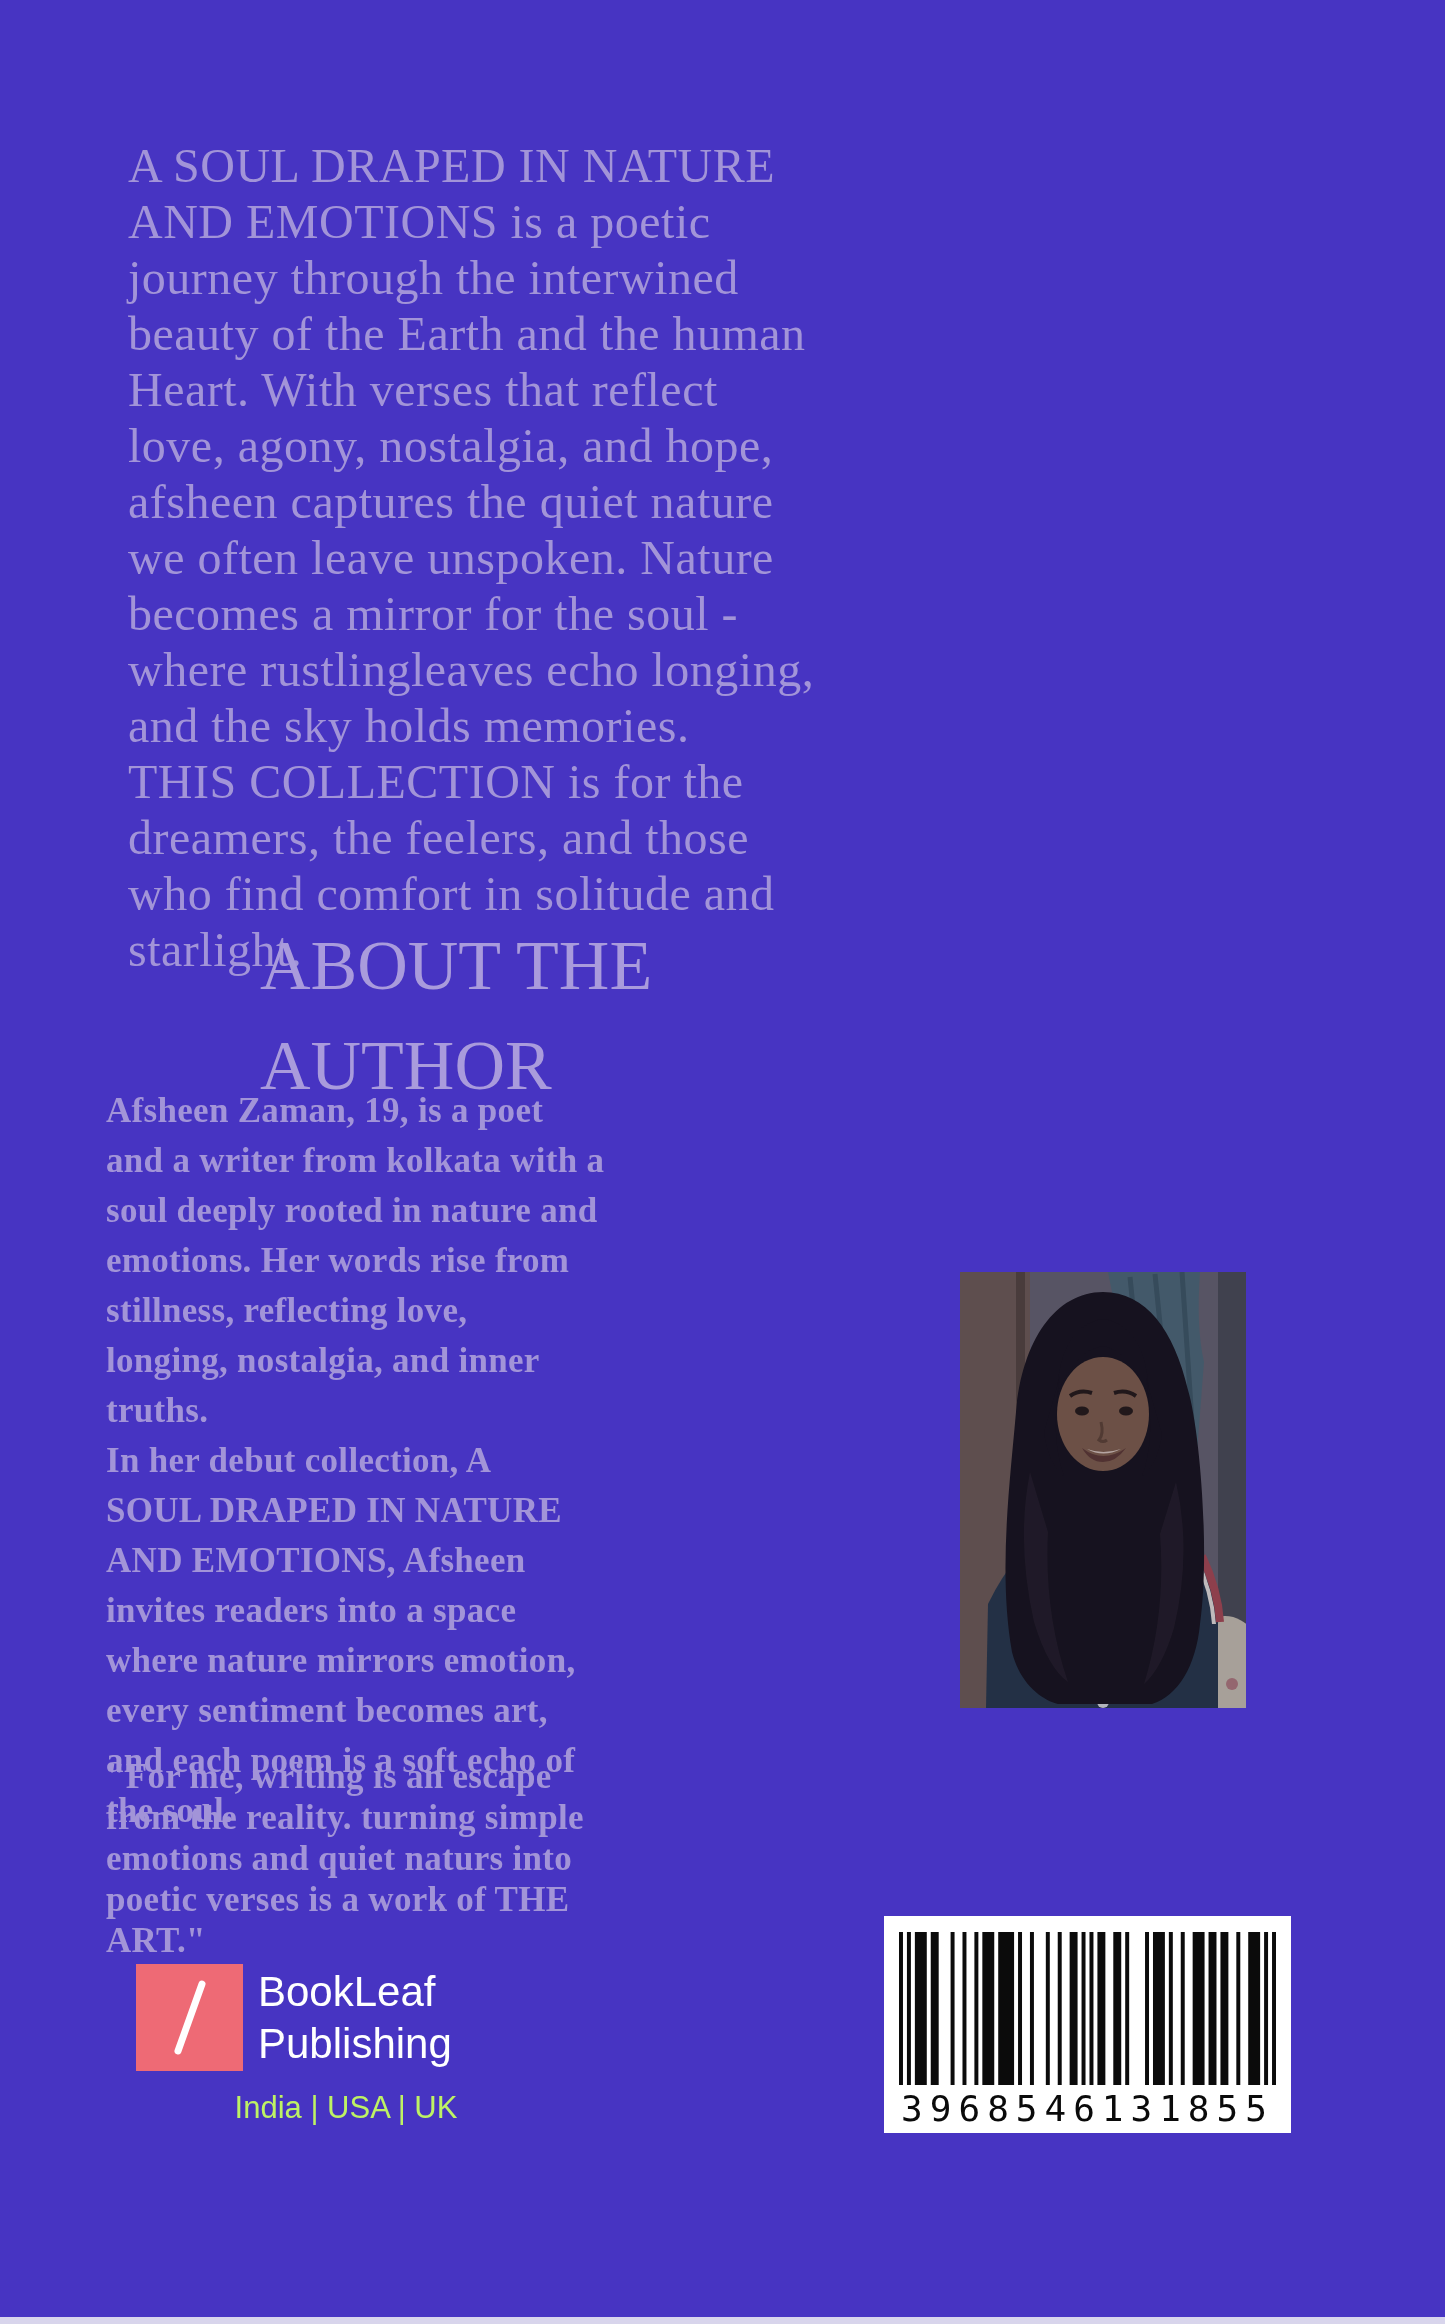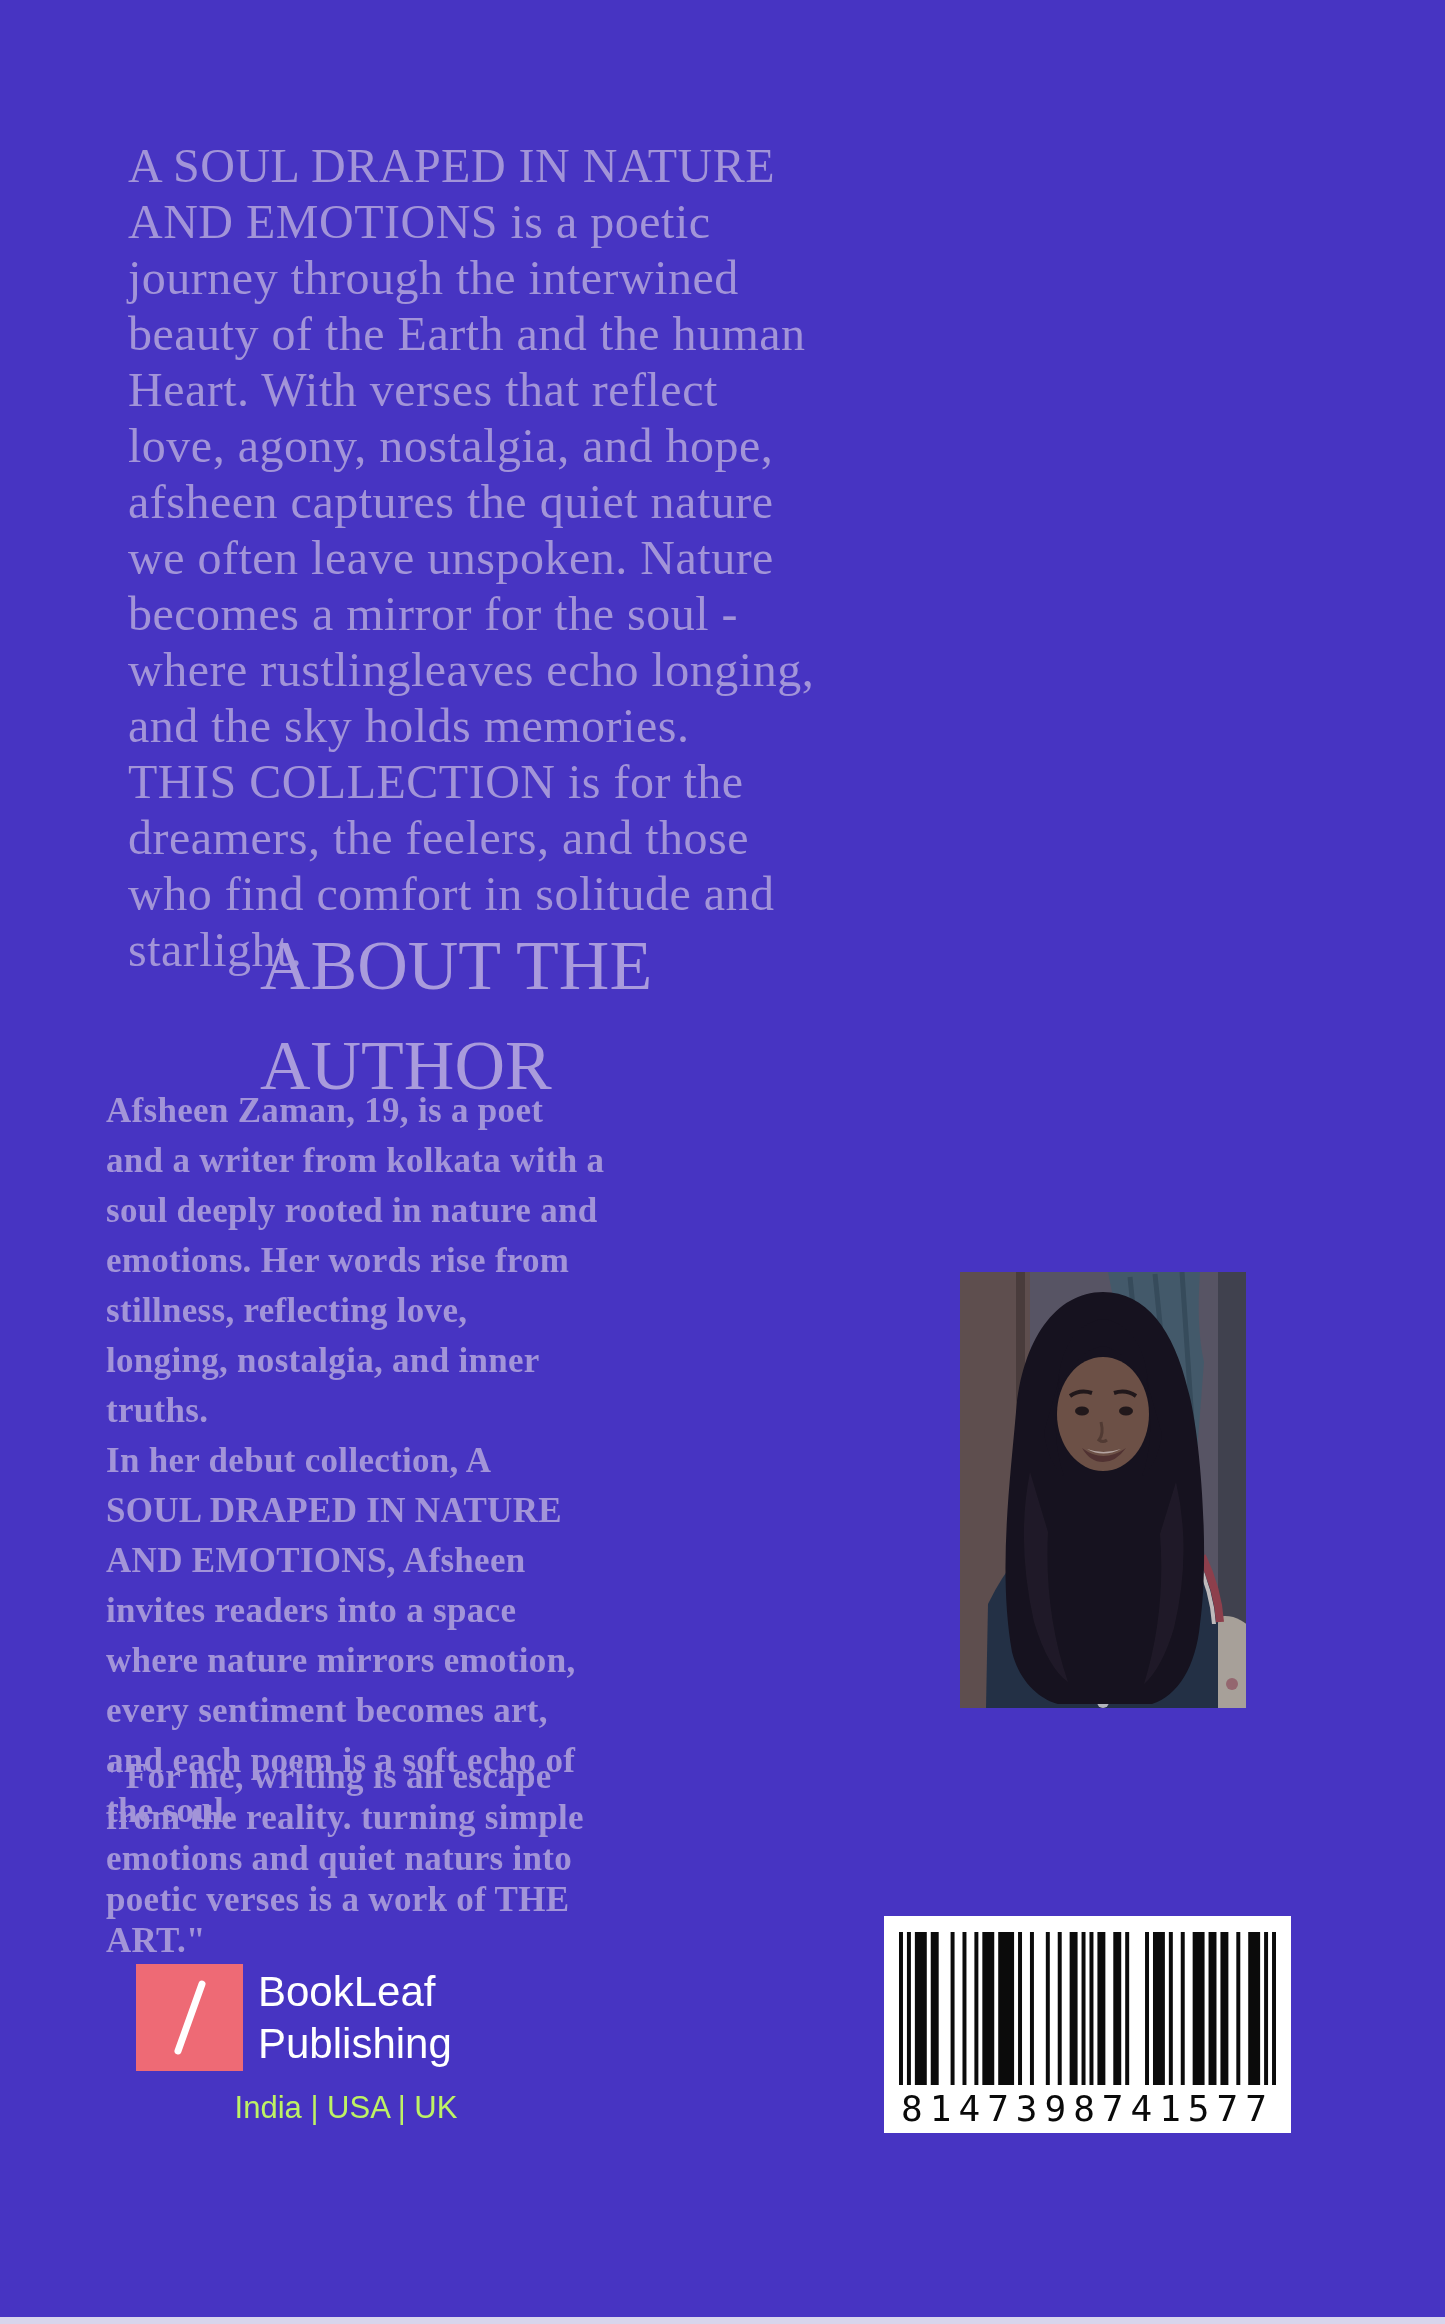--- a/index.html
+++ b/index.html
@@ -233,16 +233,16 @@
       <rect x="269.85" y="0" width="3.97" height="153" fill="#0b0b0b"></rect>
       <rect x="281.76" y="0" width="3.97" height="153" fill="#0b0b0b"></rect>
       <rect x="293.66" y="0" width="11.91" height="153" fill="#0b0b0b"></rect>
       <rect x="309.54" y="0" width="7.94" height="153" fill="#0b0b0b"></rect>
       <rect x="321.44" y="0" width="7.94" height="153" fill="#0b0b0b"></rect>
       <rect x="337.32" y="0" width="3.97" height="153" fill="#0b0b0b"></rect>
       <rect x="349.22" y="0" width="11.91" height="153" fill="#0b0b0b"></rect>
       <rect x="365.09" y="0" width="3.97" height="153" fill="#0b0b0b"></rect>
       <rect x="373.03" y="0" width="3.97" height="153" fill="#0b0b0b"></rect>
     </svg>
-  <div class="isbn">8147398741577</div>
+  <div class="isbn">3968546131855</div>
 </div>
 
 <div class="bottom-strip"></div>
 
 </body></html>

